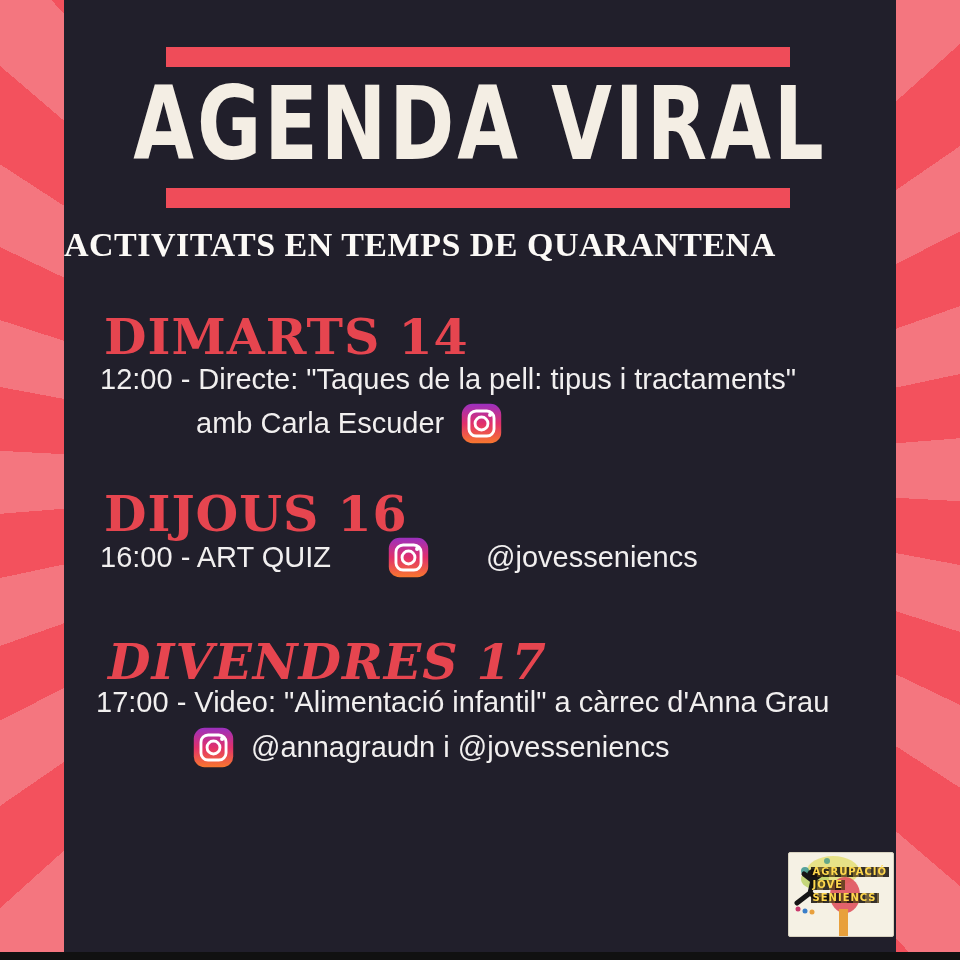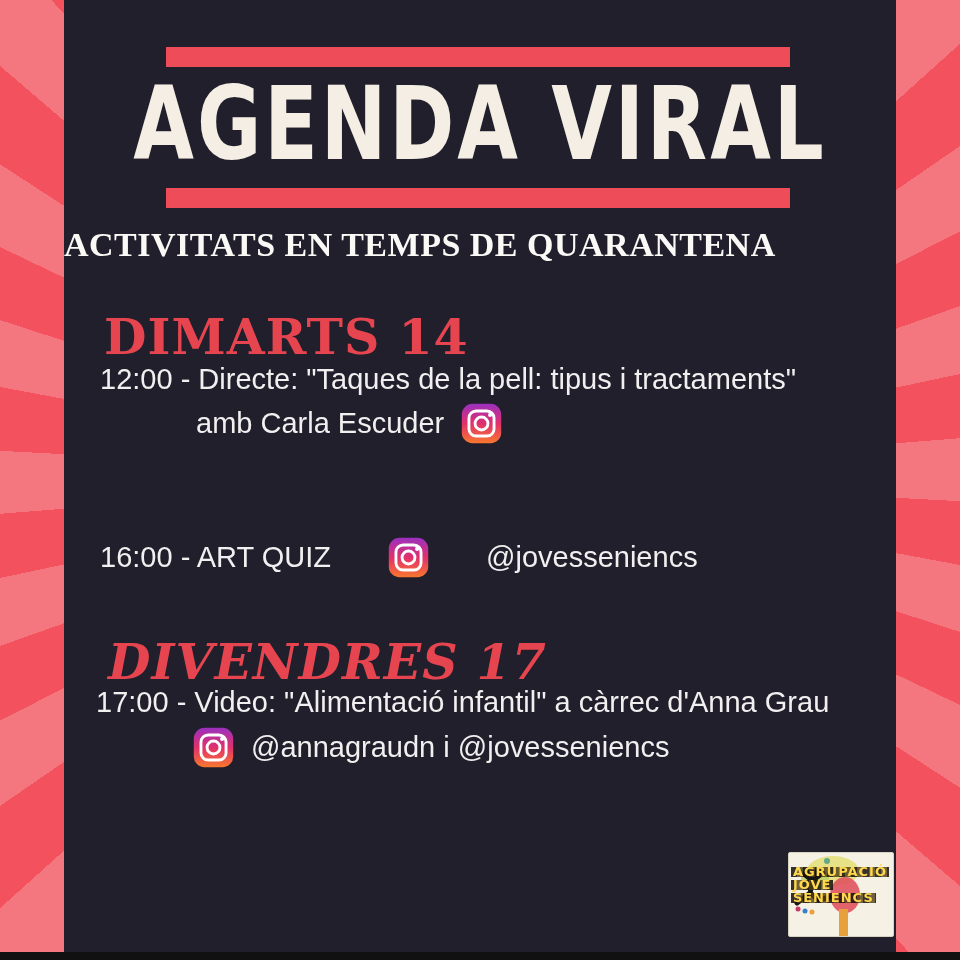--- a/index.html
+++ b/index.html
@@ -76,21 +76,21 @@
     background:#f5f1e4;border:1px solid #d8d2c0;border-radius:2px;
     overflow:hidden;
   }
   .logo svg{position:absolute;left:0;top:0;}
   .logo-lines{
     position:absolute;right:4px;top:14px;
     display:flex;flex-direction:column;align-items:flex-start;gap:3px;
   }
   .logo-line{
     font-family:"DejaVu Sans", sans-serif;
-    font-weight:bold;font-size:13px;line-height:10px;
+    font-weight:bold;font-size:10px;line-height:10px;
     color:#ffd84d;
     padding:0 2px;
     background:repeating-linear-gradient(90deg,
       rgba(20,15,10,.85) 0 6px, rgba(80,60,20,.8) 6px 12px);
     letter-spacing:1px;
   }
 </style>
 </head>
 <body>
 
@@ -115,20 +115,21 @@
           <stop offset="1" stop-color="#f8772e"></stop>
         </linearGradient>
       </defs>
       <rect x="2" y="2" width="44" height="44" rx="12" fill="url(#ig1)"></rect>
       <rect x="10" y="10" width="28" height="28" rx="8" fill="none" stroke="#fff" stroke-width="3.2"></rect>
       <circle cx="24" cy="24" r="7.2" fill="none" stroke="#fff" stroke-width="3.2"></circle>
       <circle cx="33.6" cy="14.4" r="2.3" fill="#fff"></circle>
     </svg>
   </div>
 
+  <div class="sec-heading" style="left:104px;top:485px;">DIJOUS 16</div>
   <div class="row" style="left:100px;top:534px;height:46px;gap:56px;">
     <span class="txt">16:00 - ART QUIZ</span>
     <svg class="ig" viewBox="0 0 48 48">
       <defs>
         <linearGradient id="ig2" x1="0" y1="0" x2="0" y2="1">
           <stop offset="0" stop-color="#9b30bf"></stop>
           <stop offset="0.5" stop-color="#e1306c"></stop>
           <stop offset="1" stop-color="#f8772e"></stop>
         </linearGradient>
       </defs>

